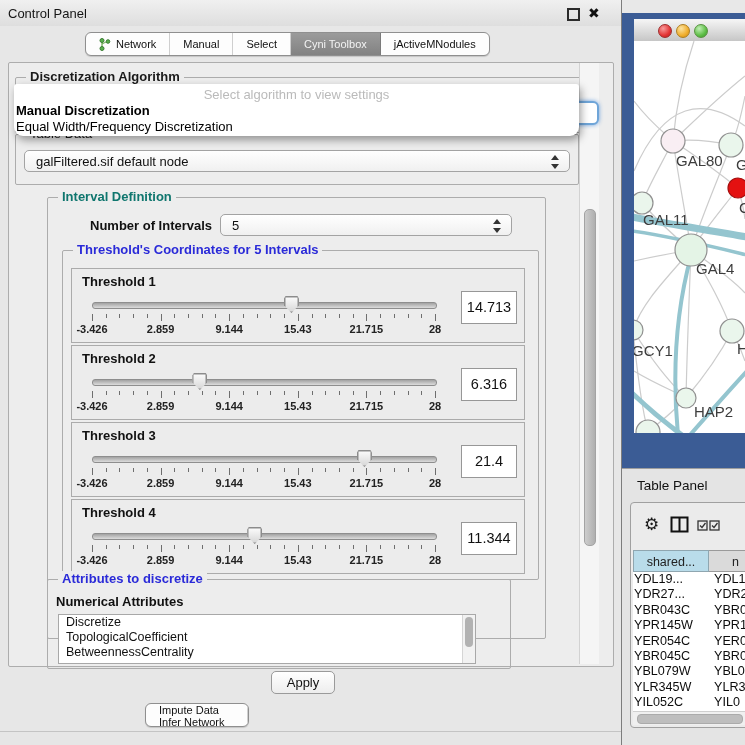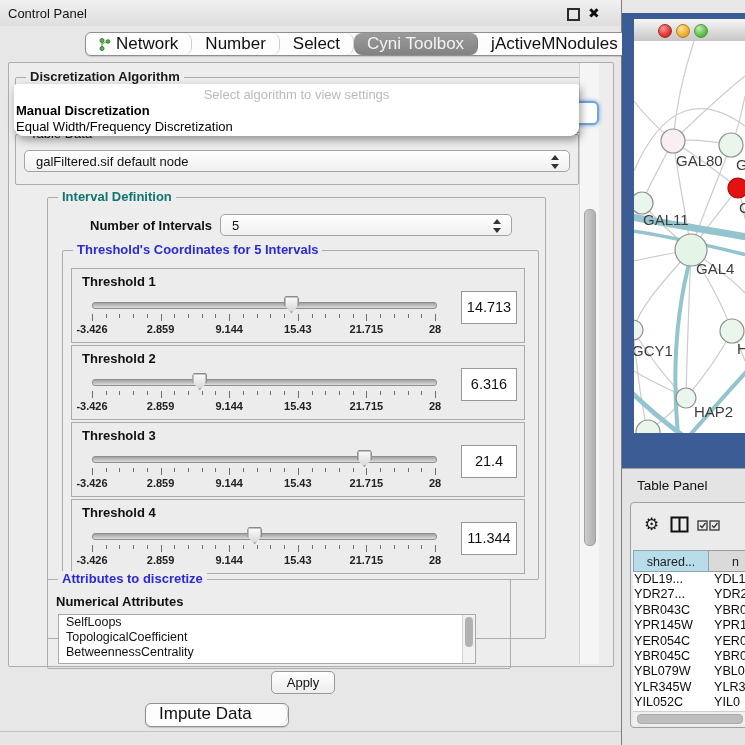--- a/index.html
+++ b/index.html
@@ -8,21 +8,21 @@
   
   .control-panel{position:absolute;left:0;top:0;width:621px;height:745px;background:#E7E7E7;border-right:1px solid #7d7d7d;}
   .titlebar{position:absolute;left:0;top:0;width:100%;height:26px;background:linear-gradient(#F0F0F0,#DEDEDE);}
   .titlebar .title{position:absolute;left:8px;top:6px;font-size:13px;color:#151515;}
   .float-btn{position:absolute;left:567px;top:8px;width:9px;height:9px;border:2px solid #2b2b2b;background:transparent;}
   .close-btn{position:absolute;left:588px;top:5px;font-size:14px;font-weight:bold;color:#111;}
   
   .tabstrip{position:absolute;display:flex;height:22px;border:1px solid #8f8f8f;border-radius:6px;background:#FDFDFD;overflow:hidden;box-shadow:0 1px 1px rgba(0,0,0,.15);}
   .tabstrip.top{left:85px;top:32px;}
   .tabstrip.bottom{left:145px;top:703px;flex-direction:column;}
-  .tab{display:flex;align-items:center;gap:5px;padding:0 13px;font-size:17px;color:#111;border-right:1px solid #cfcfcf;white-space:nowrap;border-radius:8px;}
+  .tab{display:flex;align-items:center;gap:5px;padding:0 13px;font-size:11px;color:#111;border-right:1px solid #cfcfcf;white-space:nowrap;}
   .tab:last-child{border-right:none;}
   .tab.selected{background:linear-gradient(#9b9b9b,#828282);color:#f3f3f3;border-right:1px solid #7a7a7a;}
   
   .content{position:absolute;left:8px;top:62px;width:604px;height:603px;border:1px solid #ADADAD;background:#EDEDED;border-radius:2px;}
   .groupbox{position:absolute;border:1px solid #ACACAC;border-radius:2px;}
   .grouptitle{position:absolute;top:-9px;left:10px;background:#EDEDED;padding:0 4px;font-size:13px;font-weight:bold;color:#1a1a1a;line-height:16px;}
   .grouptitle.green{color:#0f766e;}
   .grouptitle.blue{color:#2A2AD8;}
   
   .combo{position:absolute;height:22px;background:linear-gradient(#FFFFFF,#F0F0F0);border:1px solid #A3A3A3;border-radius:5px;font-size:13px;color:#111;line-height:22px;padding-left:11px;box-sizing:border-box;}
@@ -108,21 +108,21 @@
       <svg class="net-icon" viewBox="0 0 12 13">
         <line x1="3" y1="2.5" x2="3" y2="10.5" stroke="#6aa84f" stroke-width="1.2"></line>
         <line x1="3" y1="6" x2="9" y2="3" stroke="#6aa84f" stroke-width="1"></line>
         <circle cx="3" cy="2.5" r="2" fill="#58B14C" stroke="#3d7d35"></circle>
         <circle cx="9" cy="3.5" r="1.8" fill="#58B14C" stroke="#3d7d35"></circle>
         <circle cx="3" cy="10.5" r="2" fill="#58B14C" stroke="#3d7d35"></circle>
       </svg>
       <span>Network</span>
     </div>
     <div class="tab">
-        <span>Number</span>
+        <span>Manual</span>
       </div>
     <div class="tab">
         <span>Select</span>
       </div>
     <div class="tab selected">
         <span>Cyni Toolbox</span>
       </div>
     <div class="tab">
         <span>jActiveMNodules</span>
       </div>
@@ -343,21 +343,21 @@
           <div class="value-box">11.344</div>
         </div>
       </div>
     </div>
 
     <div class="groupbox" style="left:38px;top:516px;width:462px;height:88px;">
       <span class="grouptitle blue">Attributes to discretize</span>
       <span class="attr-label">Numerical Attributes</span>
       <div class="listbox">
         <div class="list-inner">
-            <div class="list-item">SelfLoops</div>
+            <div class="list-item">Discretize</div>
             <div class="list-item">TopologicalCoefficient</div>
             <div class="list-item">BetweennessCentrality</div>
           </div>
         <div class="list-vsb">
             <div class="thumb"></div>
           </div>
       </div>
     </div>
 
     <div class="vsb">

